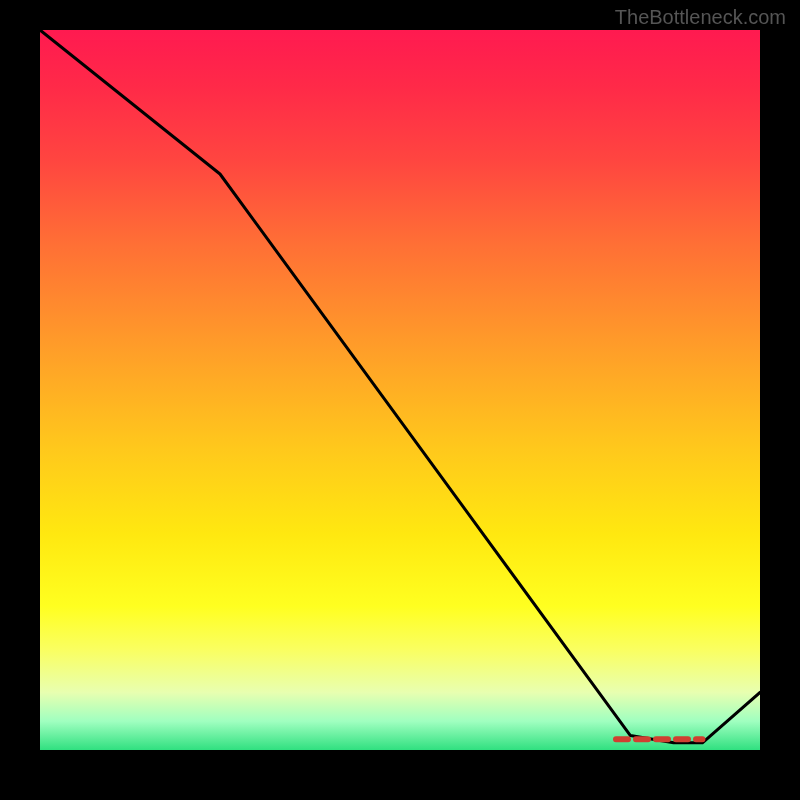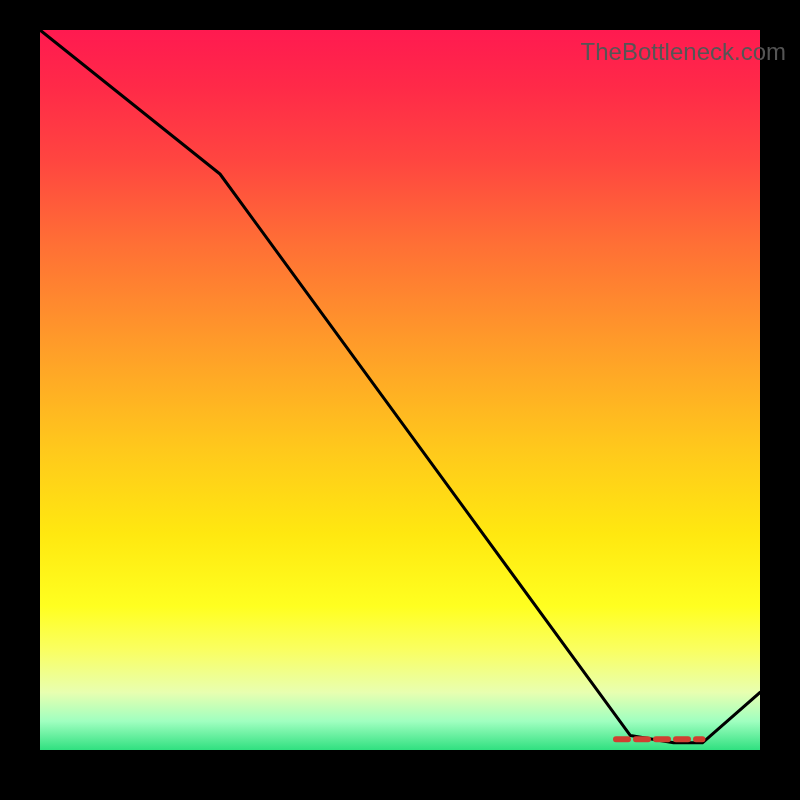--- a/index.html
+++ b/index.html
@@ -9,24 +9,23 @@
     height: 800px;
     background: #000;
     font-family: Arial, sans-serif;
     position: relative;
   }
   .watermark {
     position: absolute;
     top: 6px;
     right: 14px;
     color: #555;
-    font-size: 24px;
+    font-size: 20px;
     font-weight: 500;
     z-index: 10;
-    margin-top: 32px;
   }
   .plot-area {
     position: absolute;
     left: 40px;
     top: 30px;
     width: 720px;
     height: 720px;
     background: linear-gradient(to bottom,
       #ff1a50 0%,
       #ff2a48 8%,

